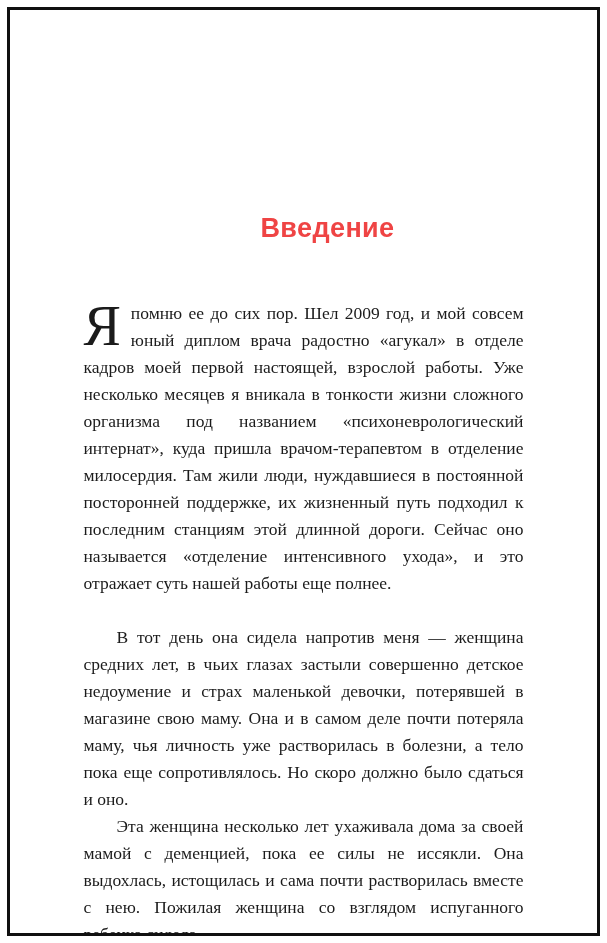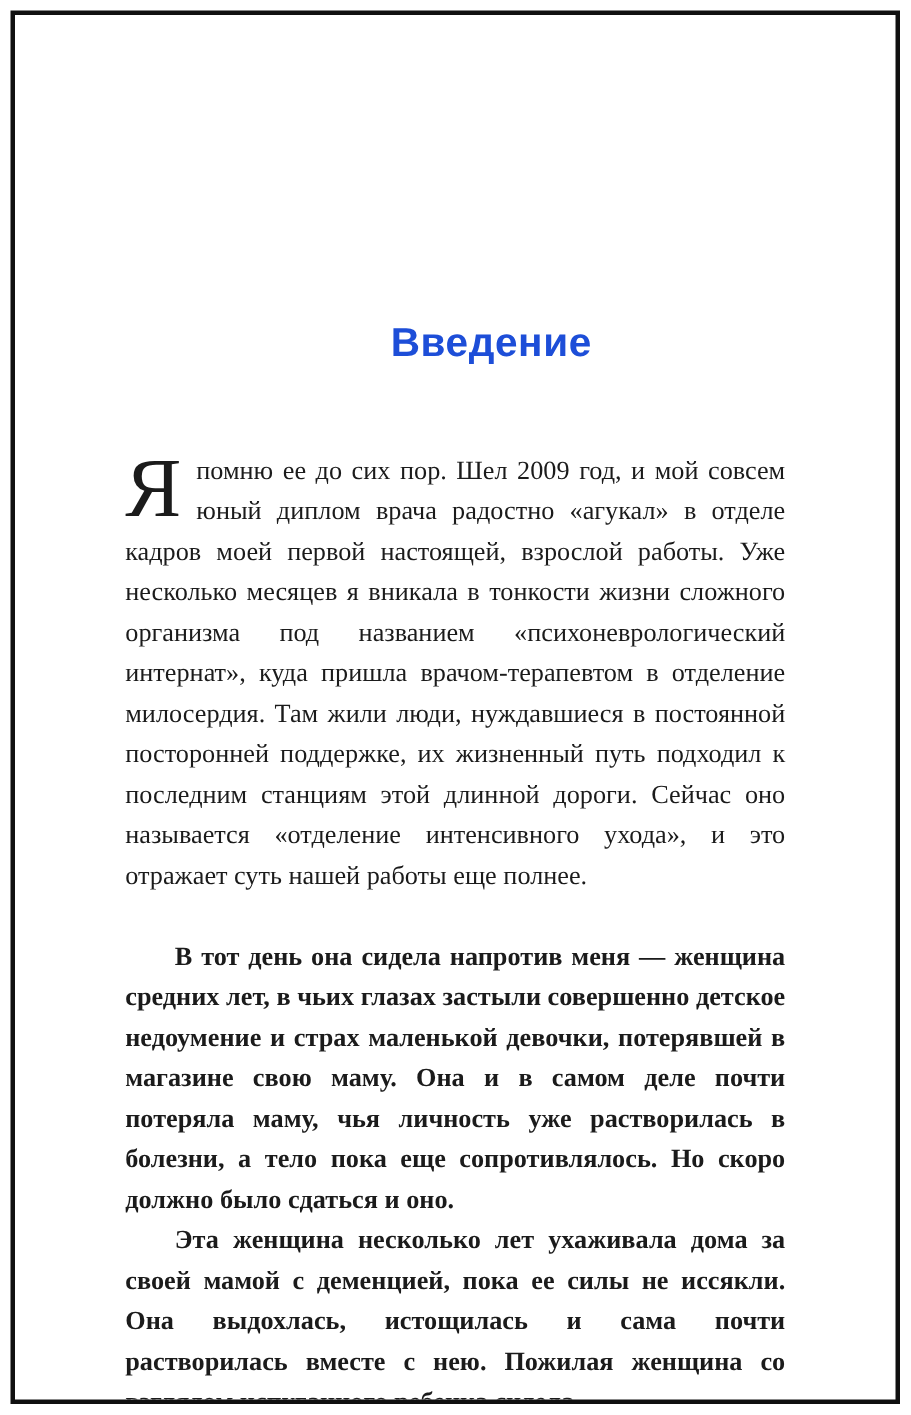--- a/index.html
+++ b/index.html
@@ -23,21 +23,21 @@
       background: #ffffff;
       box-sizing: border-box;
       overflow: hidden;
     }
     .chapter-title {
       margin: 203px 0 0 0;
       text-align: center;
       font-family: "Liberation Sans", sans-serif;
       font-weight: 700;
       font-size: 27px;
-      color: #1d4ed8;
+      color: #ef4444;
       letter-spacing: 0.4px;
       padding-left: 48px;
     }
     .text-block {
       margin: 56px auto 0 auto;
       width: 440px;
       font-size: 17.5px;
       line-height: 27px;
       text-align: justify;
       color: #1b1b1b;
@@ -46,21 +46,20 @@
     }
     .para {
       margin: 0;
       padding: 0;
     }
     .para.gap-above {
       margin-top: 27px;
     }
     .para.indent {
       text-indent: 33px;
-      font-weight: bold;
     }
     .dropcap {
       float: left;
       font-size: 56px;
       line-height: 47px;
       padding: 3px 10px 0 0;
       color: #1b1b1b;
       font-weight: 400;
     }
   </style>

